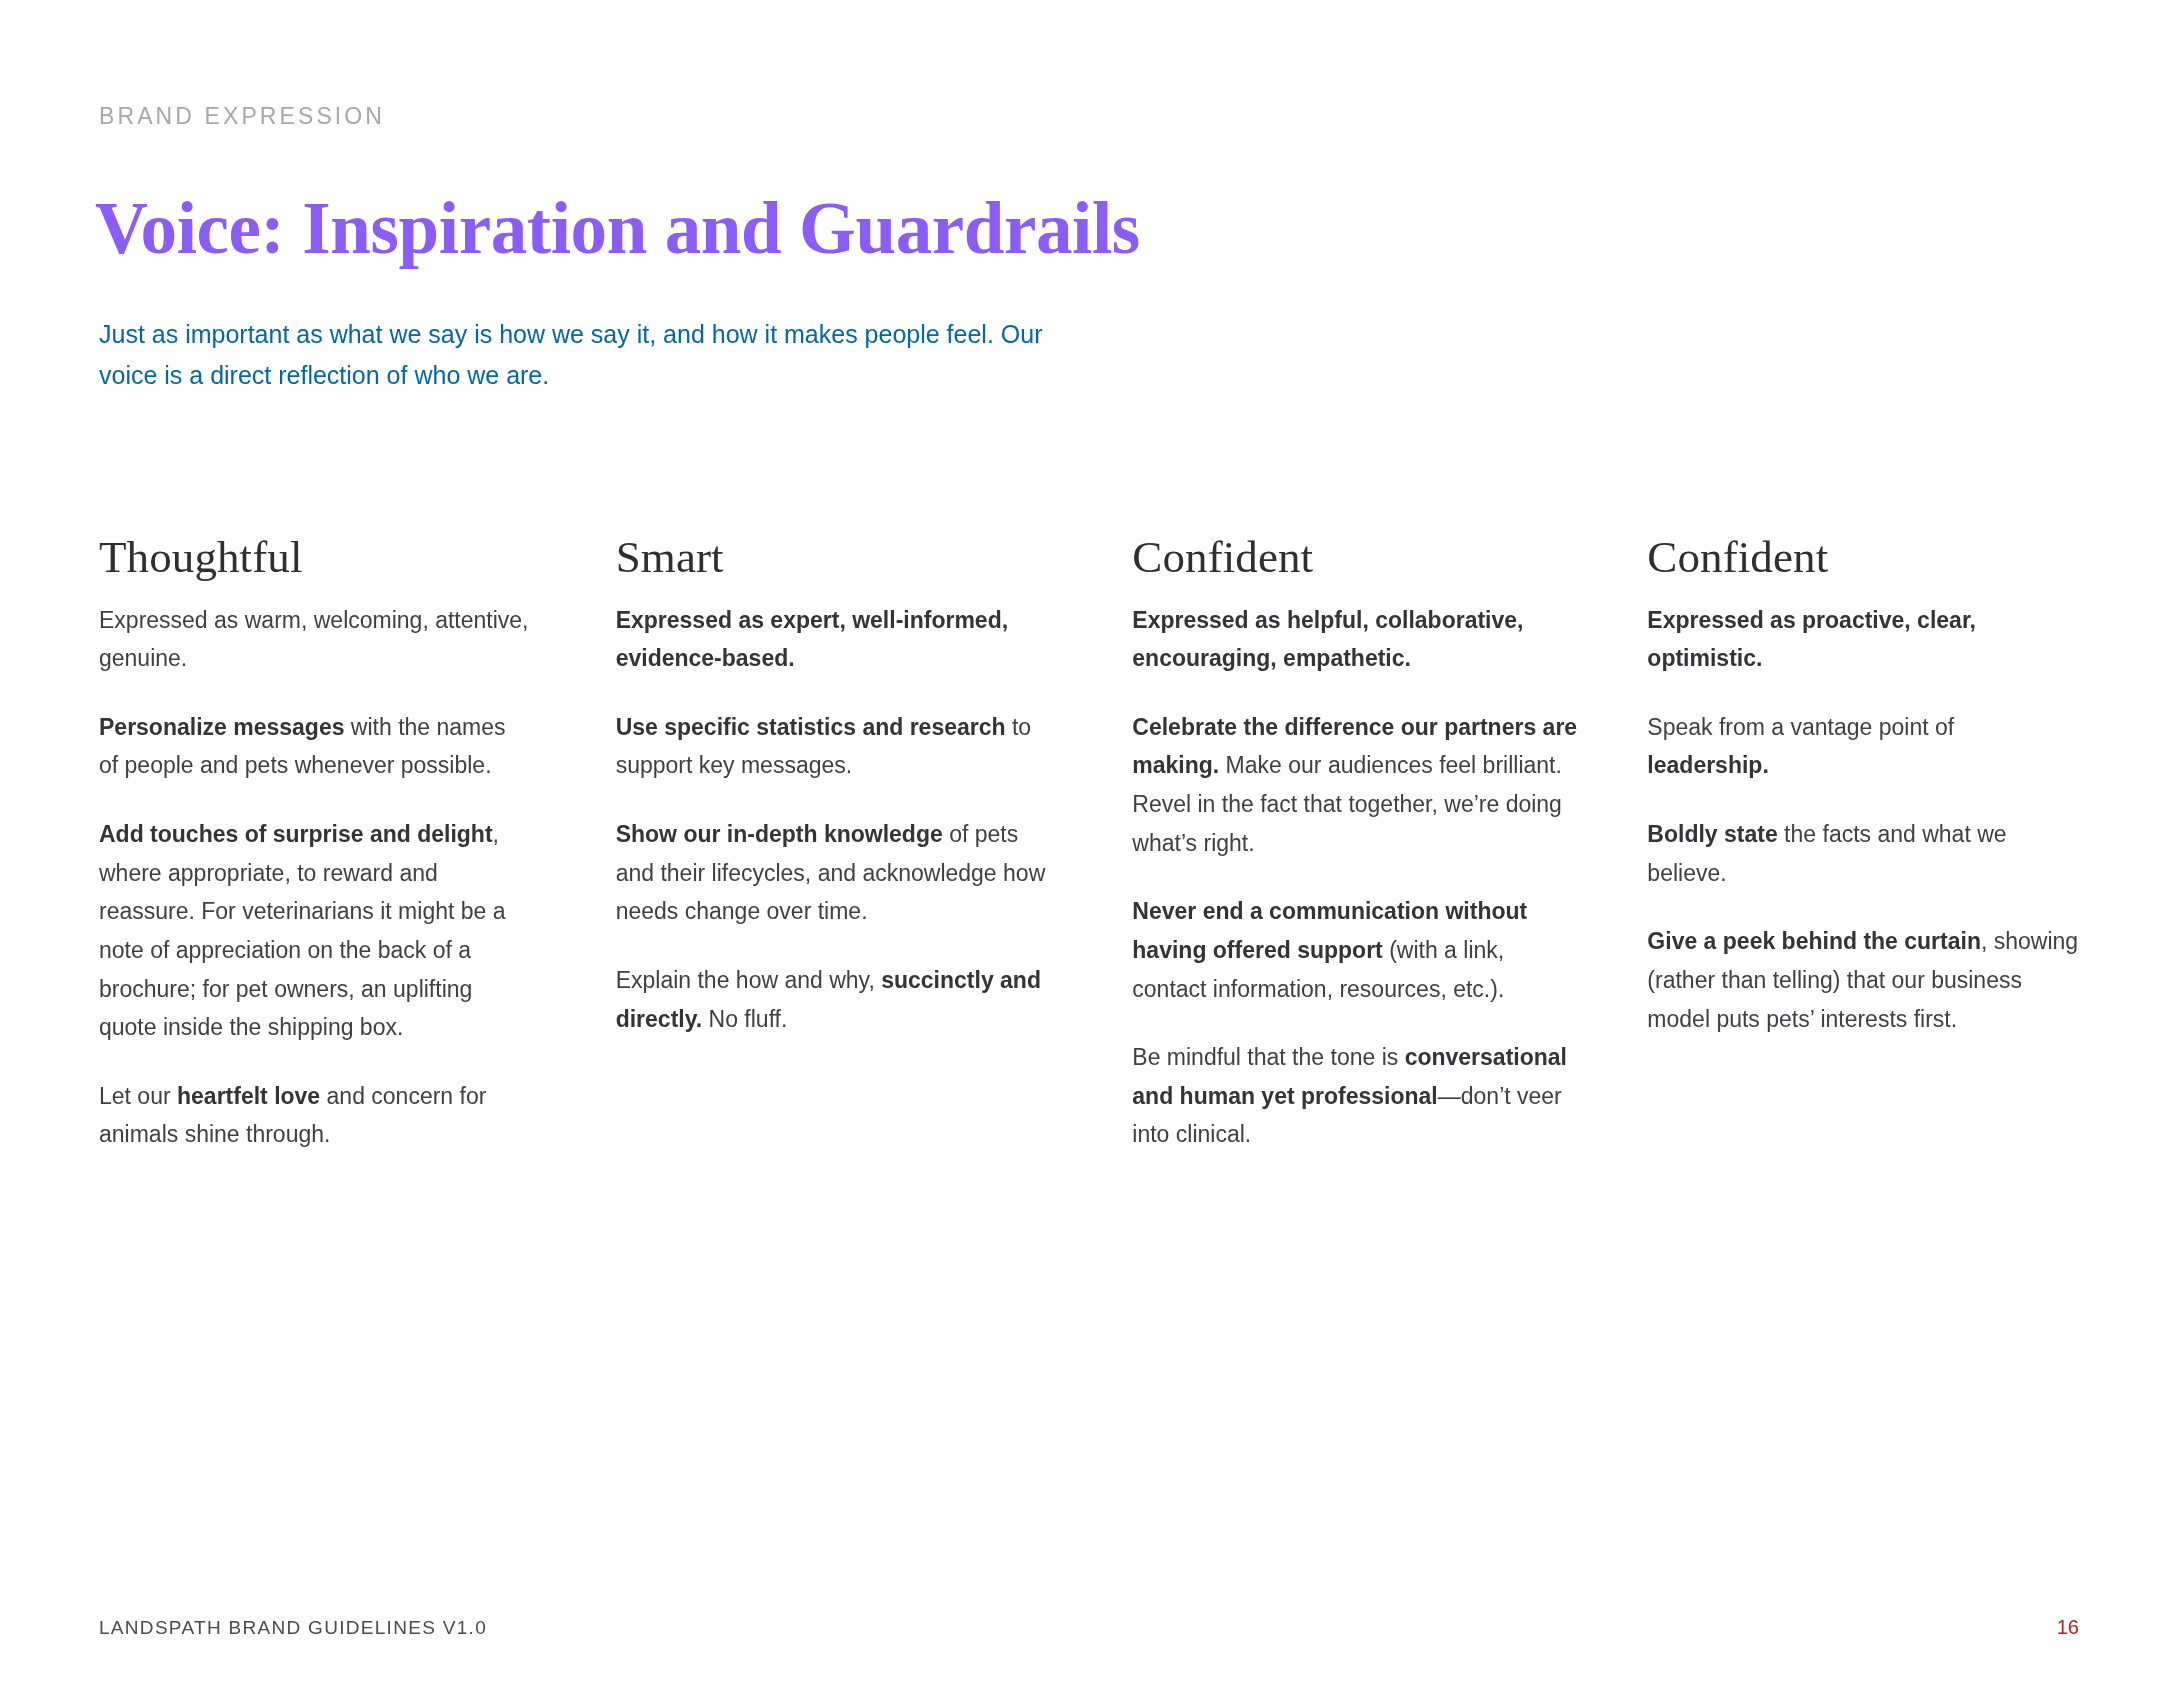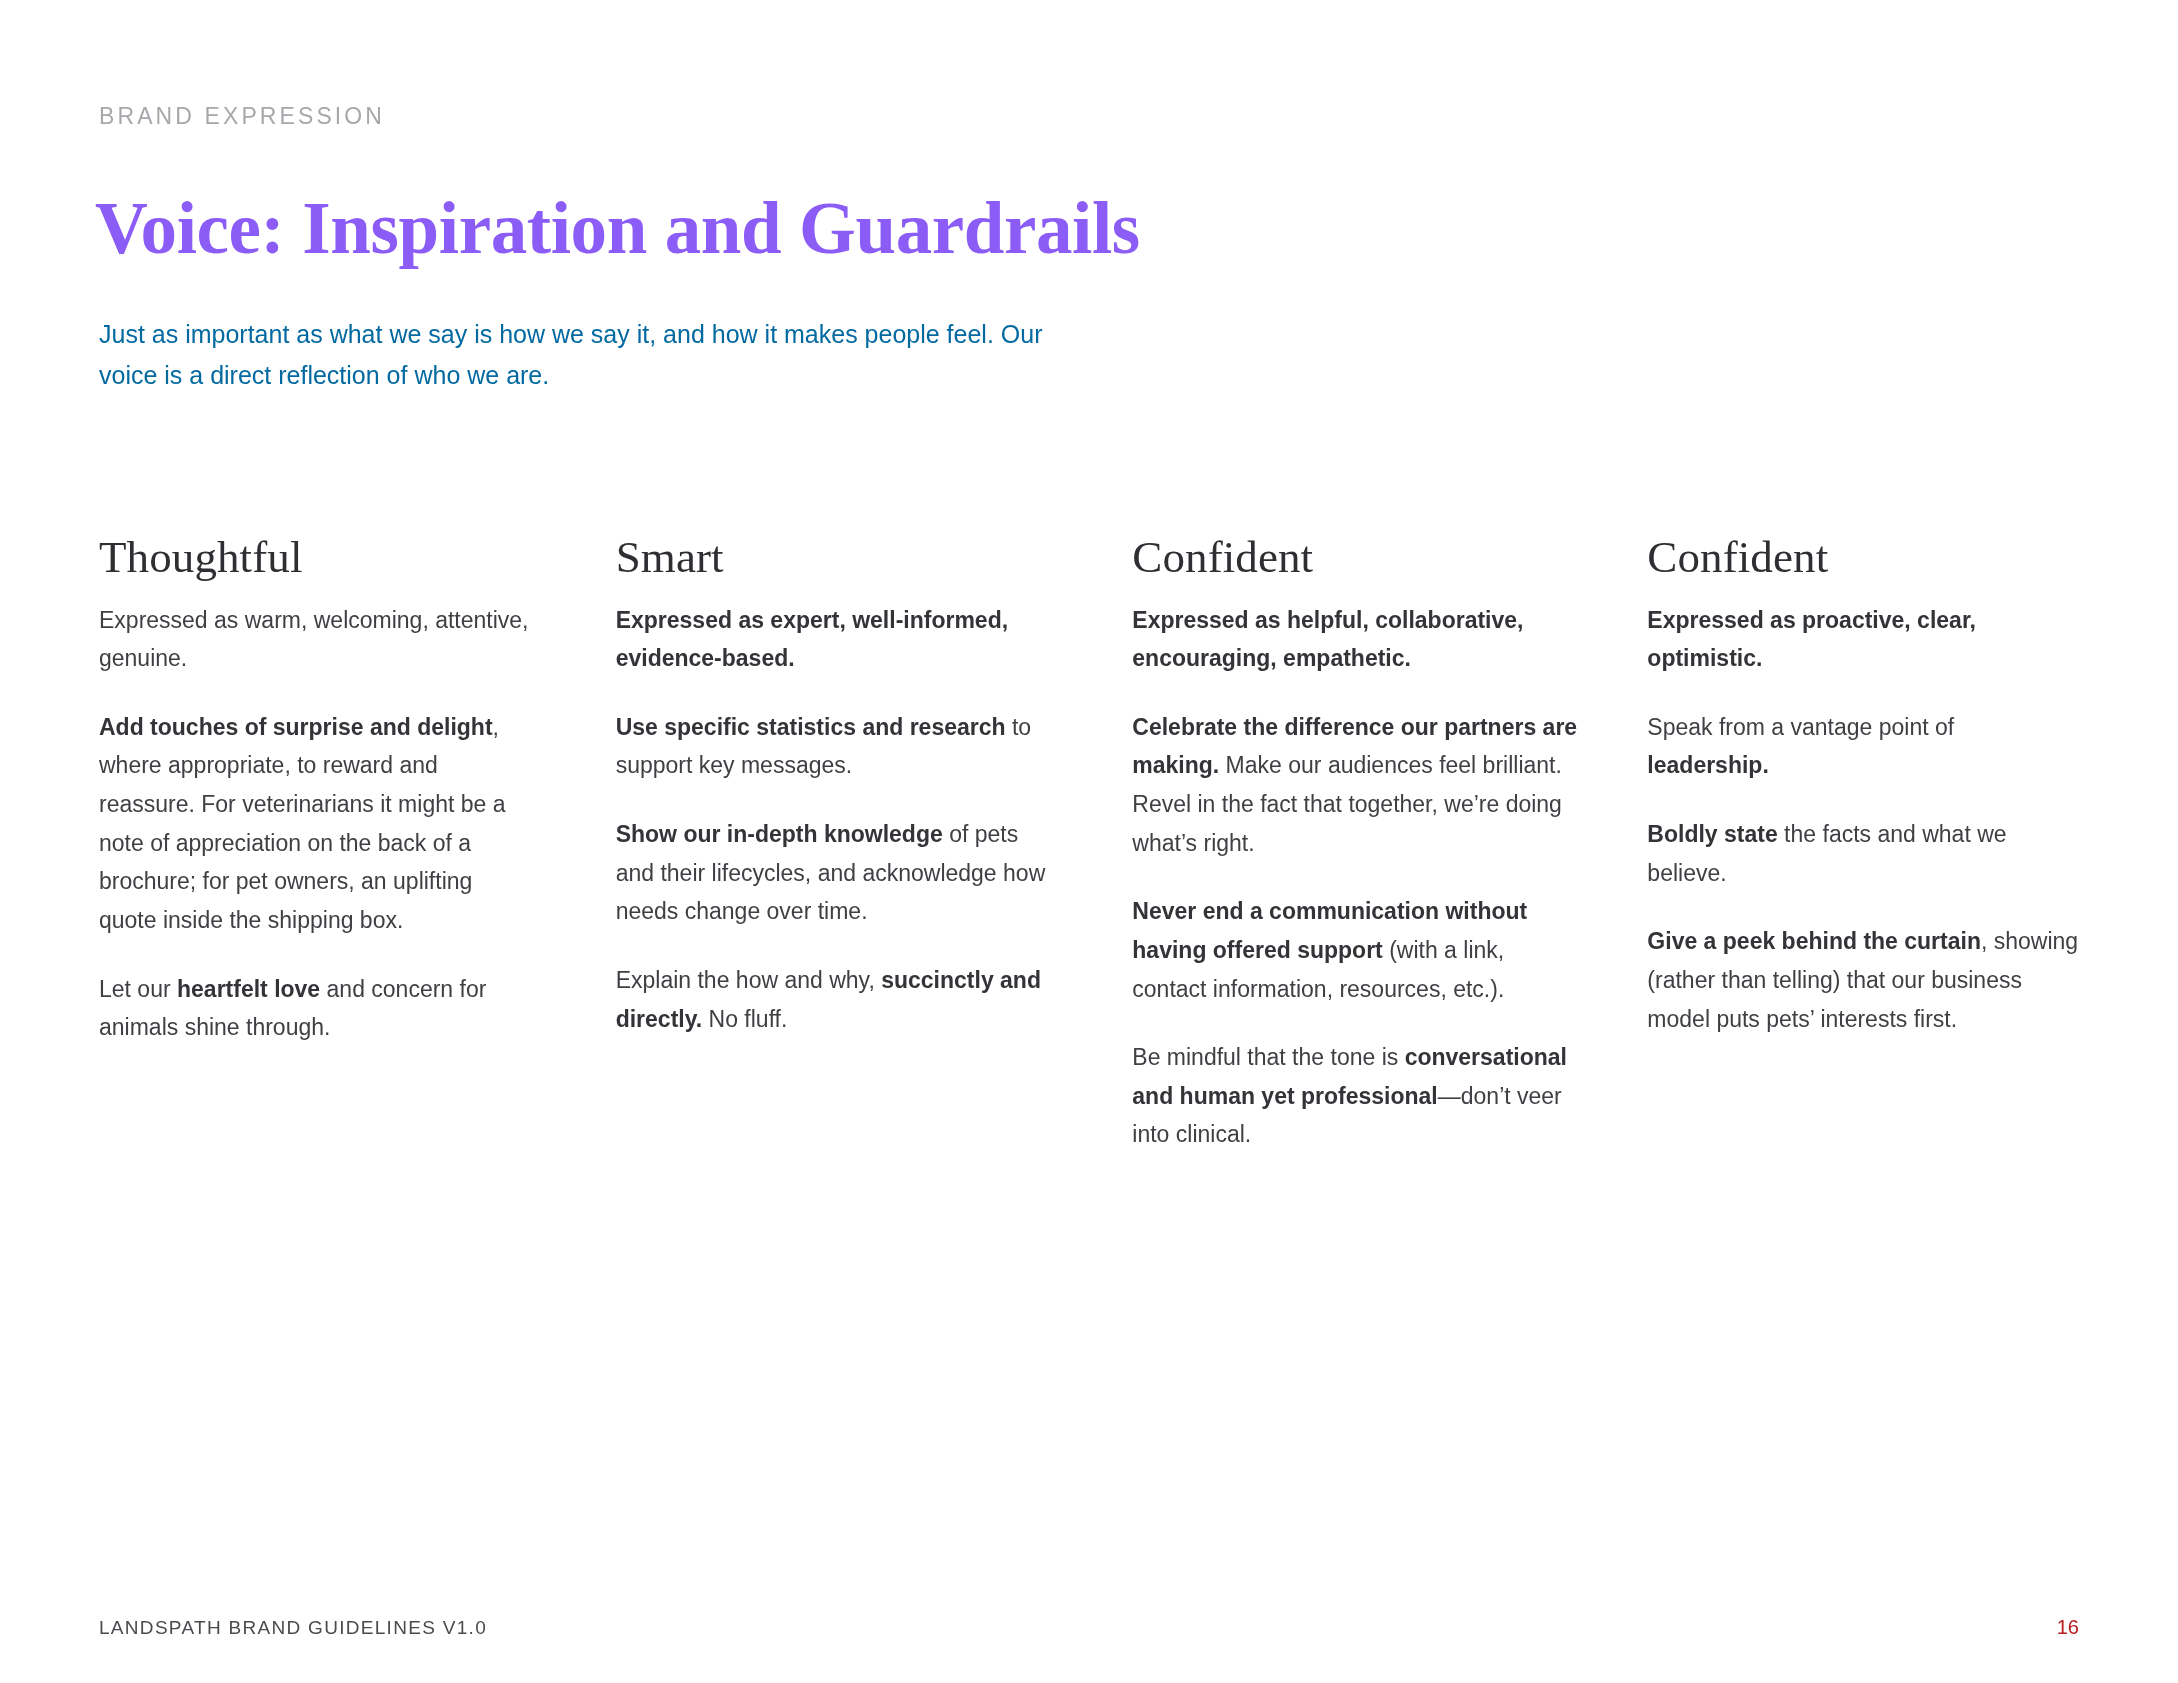--- a/index.html
+++ b/index.html
@@ -138,20 +138,21 @@
   <h1 class="page-title">Voice: Inspiration and Guardrails</h1>
 
   <p class="intro">Just as important as what we say is how we say it, and how it makes people feel. Our voice is a direct reflection of who we are.</p>
 
   <div class="columns">
 
     <div class="col">
       <h2 class="col-title">Thoughtful</h2>
       <div class="col-body">
           <p><span>Expressed as warm, welcoming, attentive, genuine.</span></p>
+          <p><b>Personalize messages</b><span> with the names of people and pets whenever possible.</span></p>
           <p><b>Add touches of surprise and delight</b><span>, where appropriate, to reward and reassure. For veterinarians it might be a note of appreciation on the back of a brochure; for pet owners, an uplifting quote inside the shipping box.</span></p>
           <p><span>Let our </span><b>heartfelt love</b><span> and concern for animals shine through.</span></p>
         </div>
     </div>
 
     <div class="col">
       <h2 class="col-title">Smart</h2>
       <div class="col-body">
           <p class="lead-bold"><span>Expressed as expert, well-informed, evidence-based.</span></p>
           <p><b>Use specific statistics and research</b><span> to support key messages.</span></p>

